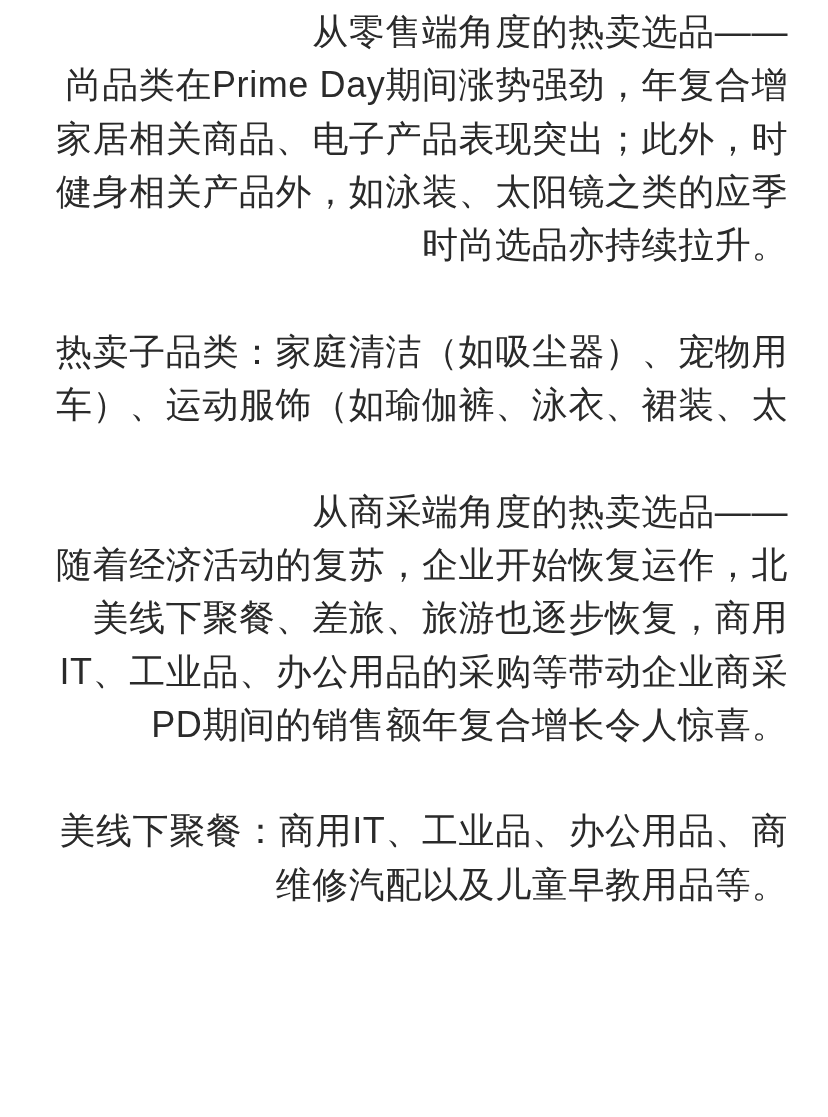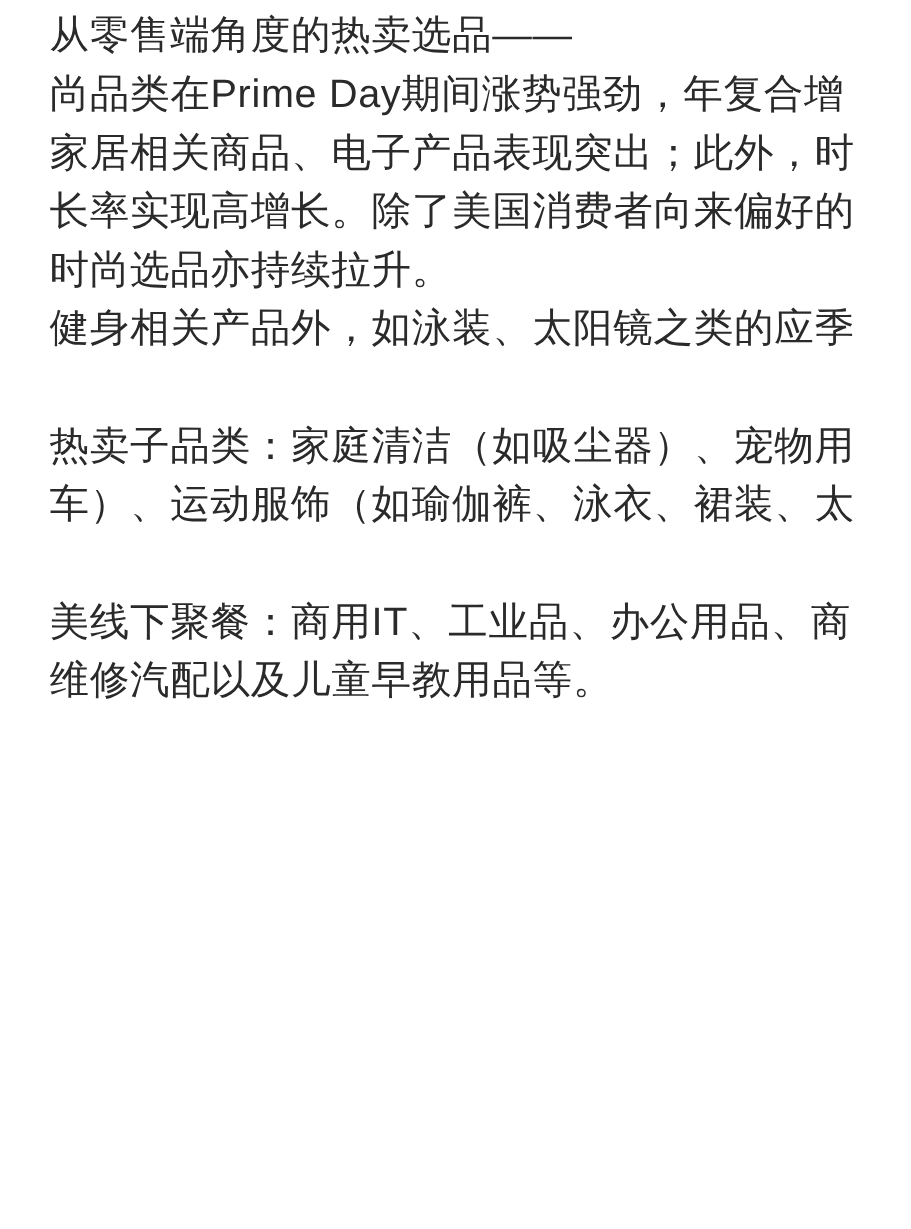--- a/index.html
+++ b/index.html
@@ -18,43 +18,50 @@
     width: 828px;
     padding: 5px 40px 0 45px;
     color: #2a2a2a;
     font-size: 36px;
     line-height: 53.3px;
     letter-spacing: 0.6px;
     font-weight: 500;
   }
   .paragraph {
     margin: 0 0 53.3px 0;
+    text-align: right;
   }
   .paragraph:last-child {
     margin-bottom: 0;
   }
   .line {
     white-space: nowrap;
   }
 </style>
 </head>
 <body>
 
 <main class="article">
   <div id="sections">
       <section class="paragraph">
         <div class="line">从零售端角度的热卖选品——</div>
         <div class="line">尚品类在Prime Day期间涨势强劲，年复合增</div>
         <div class="line">家居相关商品、电子产品表现突出；此外，时</div>
-        <div class="line">长率实现高增长。除了美国消费者向来偏好的</div>
+        <div class="line">健身相关产品外，如泳装、太阳镜之类的应季</div>
         <div class="line">时尚选品亦持续拉升。</div>
-        <div class="line">健身相关产品外，如泳装、太阳镜之类的应季</div>
       </section>
       <section class="paragraph">
         <div class="line">热卖子品类：家庭清洁（如吸尘器）、宠物用</div>
         <div class="line">车）、运动服饰（如瑜伽裤、泳衣、裙装、太</div>
+      </section>
+      <section class="paragraph">
+        <div class="line">从商采端角度的热卖选品——</div>
+        <div class="line">随着经济活动的复苏，企业开始恢复运作，北</div>
+        <div class="line">美线下聚餐、差旅、旅游也逐步恢复，商用</div>
+        <div class="line">IT、工业品、办公用品的采购等带动企业商采</div>
+        <div class="line">PD期间的销售额年复合增长令人惊喜。</div>
       </section>
       <section class="paragraph">
         <div class="line">美线下聚餐：商用IT、工业品、办公用品、商</div>
         <div class="line">维修汽配以及儿童早教用品等。</div>
       </section>
     </div>
 </main>
 
 </body></html>

